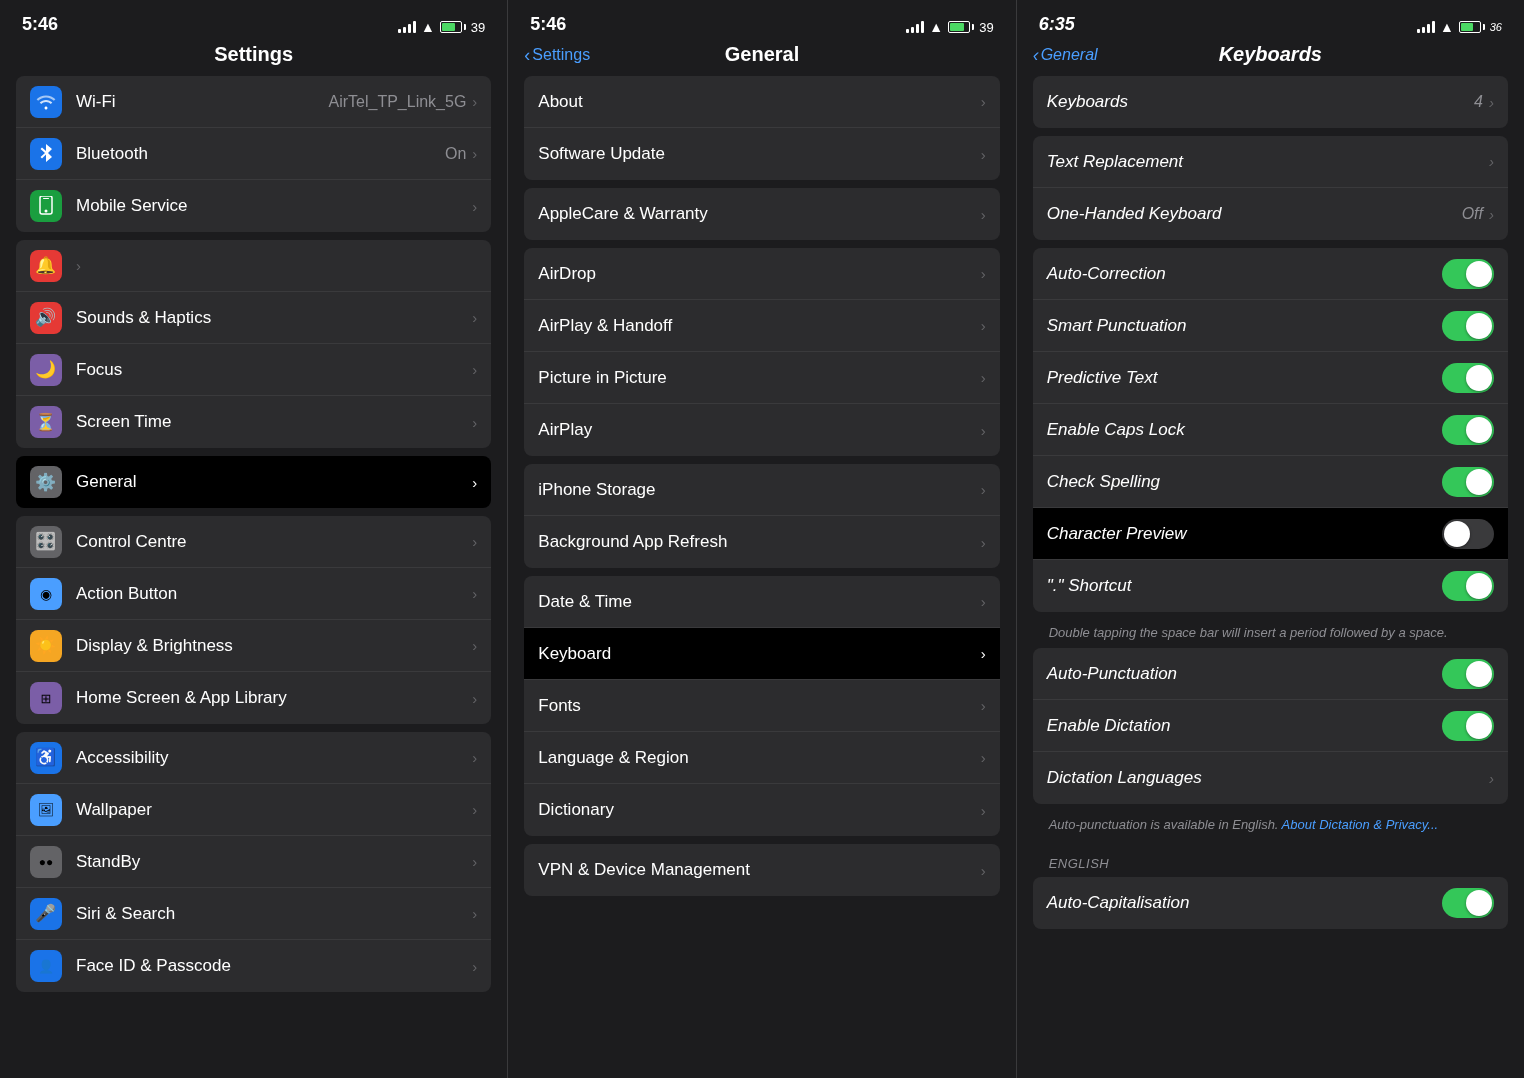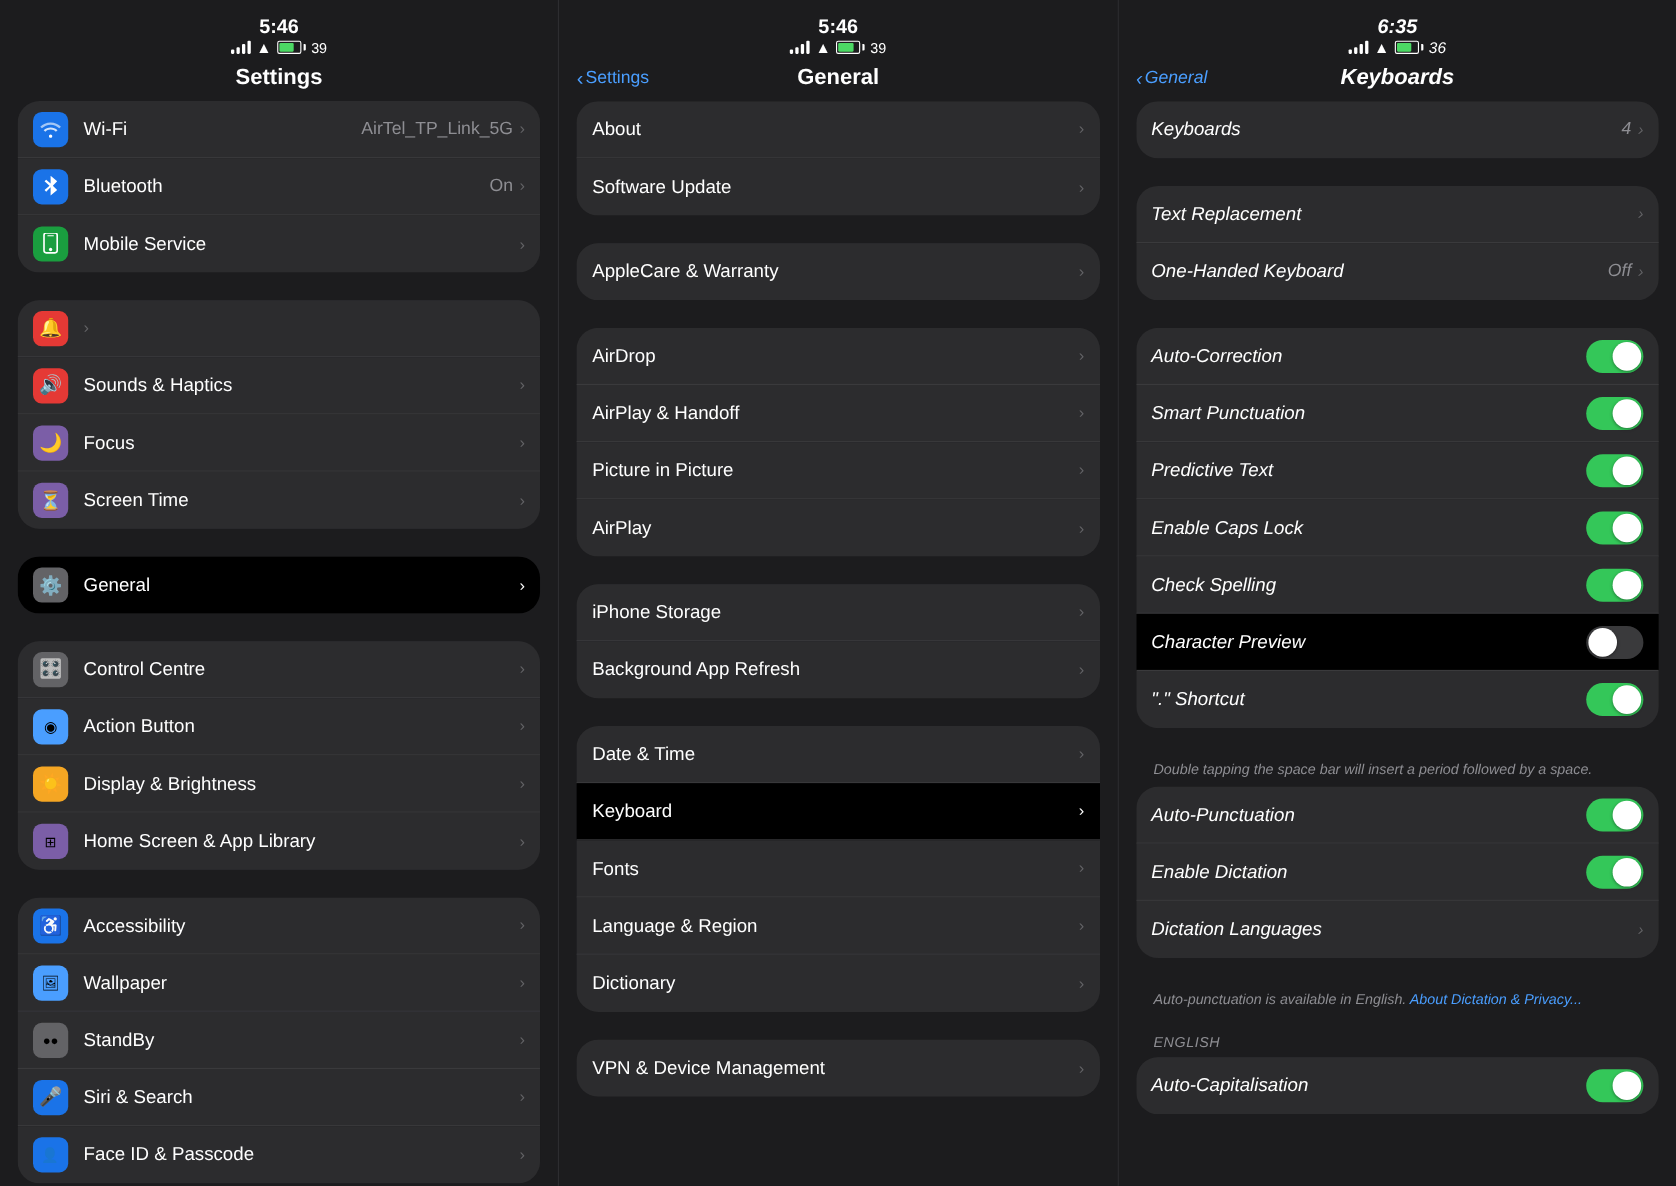--- a/index.html
+++ b/index.html
@@ -21,24 +21,23 @@
       position: relative;
       display: flex;
       flex-direction: column;
       overflow: hidden;
     }
 
     
     .status-bar {
       display: flex;
       justify-content: space-between;
-      align-items: center;
+      align-items: flex-end;
       padding: 14px 22px 6px 22px;
       flex-shrink: 0;
-      flex-direction: column;
     }
     .status-time {
       font-size: 18px;
       font-weight: 600;
       color: #fff;
     }
     .status-icons {
       display: flex;
       align-items: center;
       gap: 5px;
@@ -115,22 +114,22 @@
 
     
     .settings-scroll {
       flex: 1;
       overflow-y: auto;
       padding: 0 16px;
     }
     .settings-scroll::-webkit-scrollbar { display: none; }
 
     .settings-section {
-      margin-bottom: 25px;
-      border-radius: 20px;
+      margin-bottom: 8px;
+      border-radius: 8px;
       overflow: hidden;
     }
 
     .settings-row {
       display: flex;
       align-items: center;
       background: #2c2c2e;
       padding: 0 14px;
       min-height: 52px;
       border-bottom: 0.5px solid #3a3a3c;
@@ -502,21 +501,21 @@
         <div class="signal-bar" style="height:9px"></div>
         <div class="signal-bar" style="height:12px"></div>
       </div>
       <span style="font-size:14px;">▲</span>
       <div class="battery-icon">
         <div class="battery-body">
           <div class="battery-fill" style="width:70%"></div>
         </div>
         <div class="battery-tip"></div>
       </div>
-      <span style="font-size:14px;color:#fff;">36</span>
+      <span style="font-size:11px;color:#fff;">36</span>
     </div>
   </div>
   <div class="nav-header">
     <div class="nav-back">
       <span class="nav-back-chevron">‹</span>
       <span>General</span>
     </div>
     <span class="nav-title">Keyboards</span>
   </div>
   <div class="settings-scroll">

